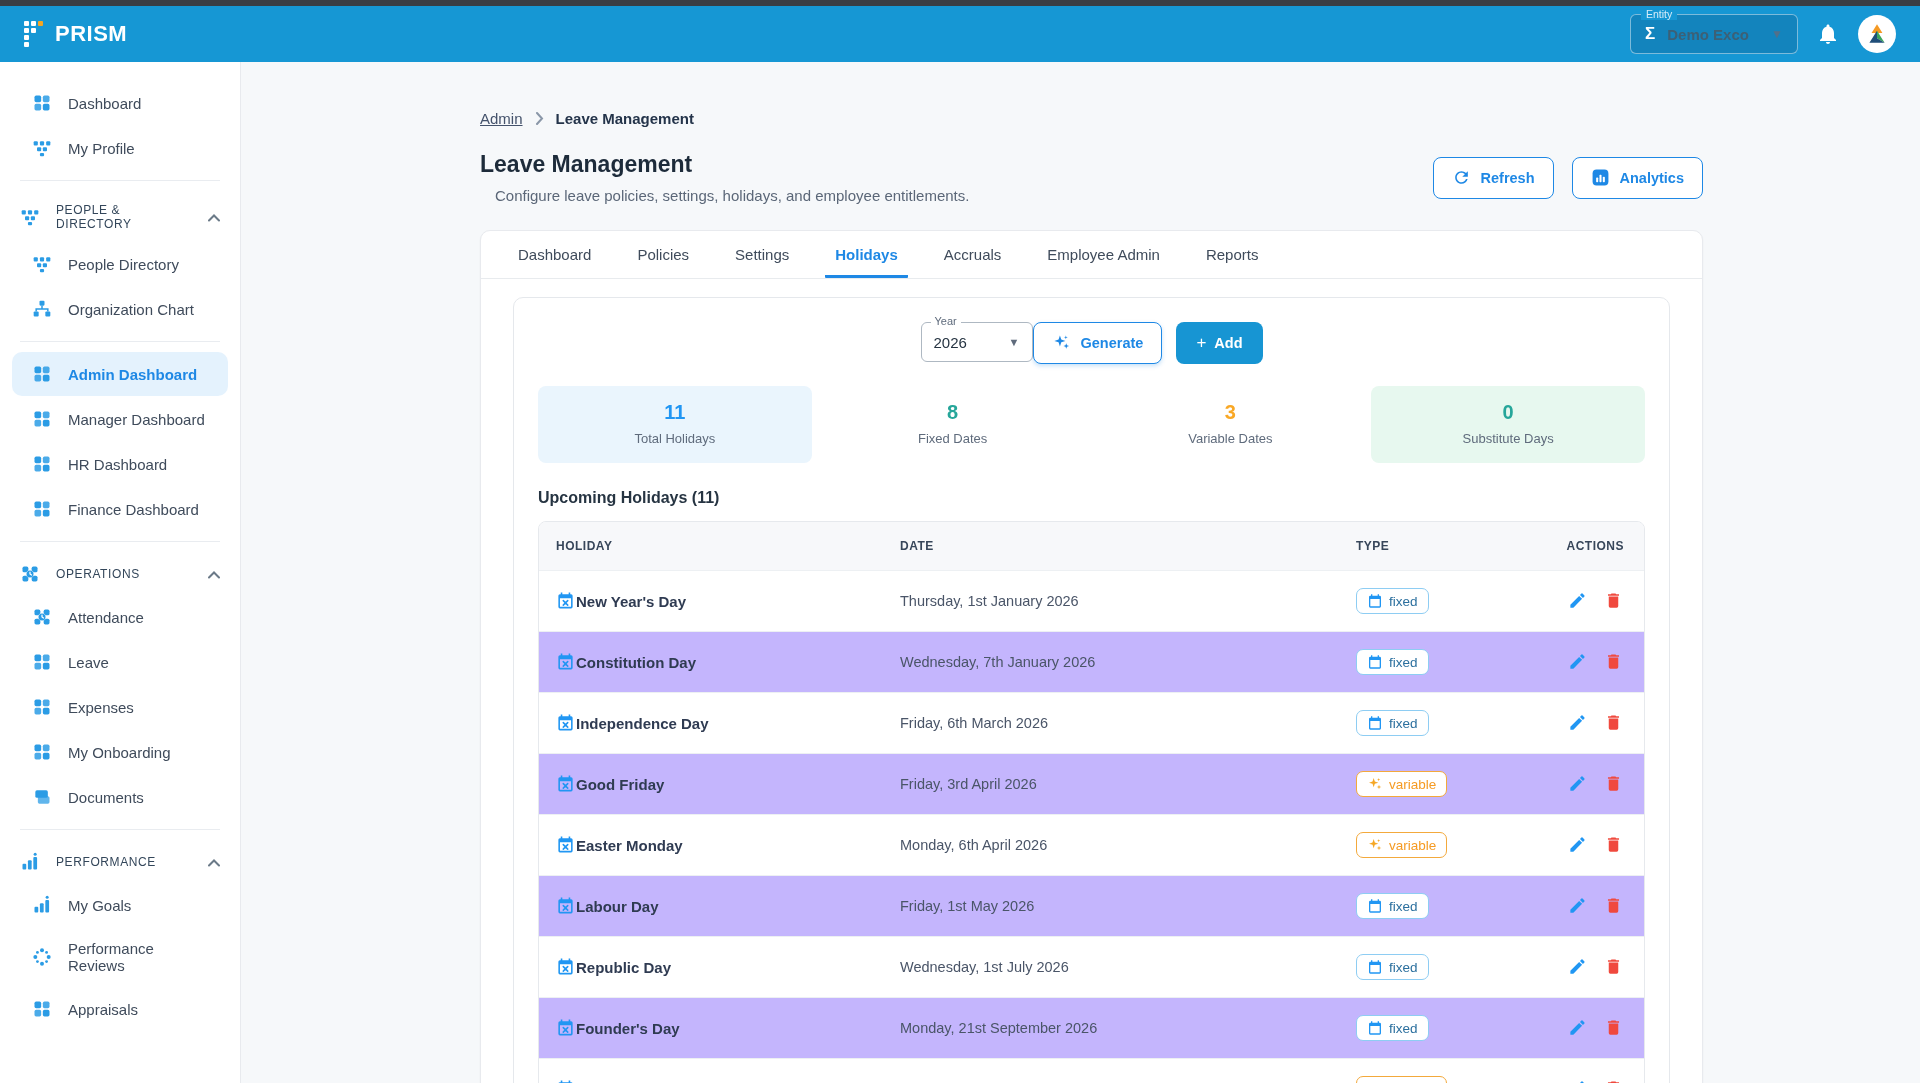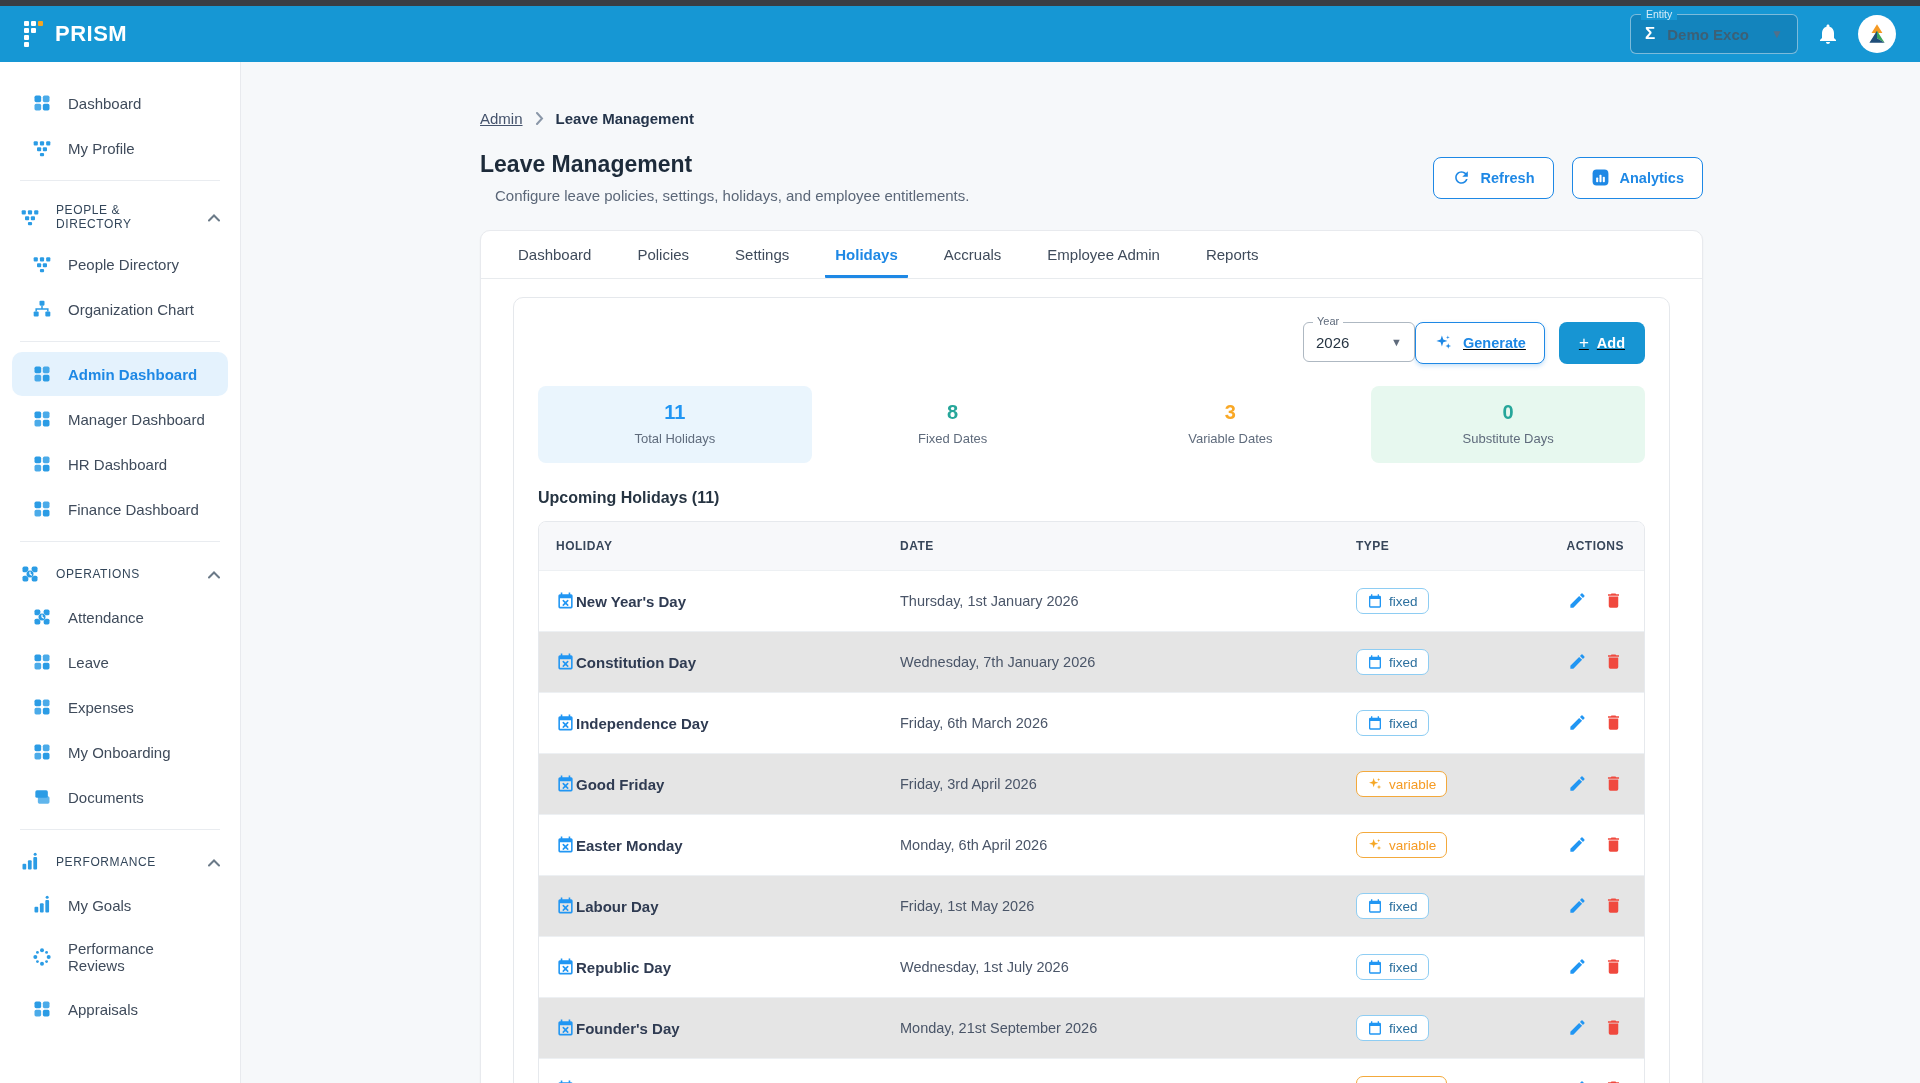--- a/index.html
+++ b/index.html
@@ -54,42 +54,42 @@
   .btn-solid .plus { font-size:17px; font-weight:normal; }
 
   
   .card { background:#fff; border:1px solid #e8eaee; border-radius:10px; box-shadow:0 1px 2px rgba(16,24,40,.05); overflow:hidden; }
   .tabs { display:flex; border-bottom:1px solid #e8ebee; padding:0 14px; }
   .tab { padding:15px 10px 12px; margin:0 13px; font-size:15px; color:#3f4b5b; cursor:pointer; border-bottom:3px solid transparent; }
   .tab.active { color:#1e88e5; font-weight:bold; border-bottom-color:#1e88e5; border-radius:1px; }
 
   
   .panel { margin:18px 32px 32px; border:1px solid #e5e8ec; border-radius:10px; padding:24px; }
-  .panel-toolbar { display:flex; align-items:flex-start; justify-content:flex-end; }
+  .panel-toolbar { display:flex; align-items:flex-start; justify-content:center; }
   .year-select { position:relative; width:112px; height:40px; border:1px solid #aeb8c2; border-radius:6px; display:flex; align-items:center; padding:0 12px; cursor:pointer; background:#fff; }
   .year-label { position:absolute; top:-8px; left:9px; font-size:11px; color:#5f6b7c; background:#fff; padding:0 4px; }
   .year-value { font-size:15px; color:#263442; flex:1; }
   .year-caret { color:#5f6b7c; font-size:11px; }
-  .toolbar-btns { display:flex; gap:14px;text-decoration:underline; }
+  .toolbar-btns { display:flex; gap:14px; }
   .btn-generate { box-shadow:0 2px 4px rgba(30,136,229,.25); }
 
   .stats { display:flex; gap:4px; margin-top:22px; }
   .stat { flex:1; border-radius:8px; padding:15px 10px 17px; text-align:center; }
   .stat-num { font-size:20px; font-weight:bold; }
   .stat-lbl { font-size:13px; color:#5f6b7c; margin-top:7px; }
 
   .tbl-title { font-size:16px; font-weight:bold; color:#263442; margin:26px 0 14px; }
   .tbl { border:1px solid #e6e9ed; border-radius:8px; overflow:hidden; }
   .trow { display:grid; grid-template-columns:344px 456px 180px 1fr; align-items:center; }
   .thead { background:#f7f8fa; height:48px; }
   .thead .th { font-size:12px; font-weight:bold; letter-spacing:.5px; color:#37465a; text-transform:uppercase; }
   .th, .td { padding:0 17px; }
   .th.right, .td.right { text-align:right; padding-right:20px; }
   .tbody .trow { height:61px; border-top:1px solid #edf0f3; background:#fff; }
-  .tbody .trow.alt { background:#e5e5e5; }
+  .tbody .trow.alt { background:#c4b5fd; }
   .holiday-cell { display:flex; align-items:center; gap:0; font-size:15px; font-weight:bold; color:#2f3b52; }
   .date-cell { font-size:14.5px; color:#4a5568; }
   .badge { display:inline-flex; align-items:center; gap:6px; border-radius:7px; padding:4px 10px; font-size:13.5px; background:#fff; }
   .badge.fixed { border:1px solid #8ecdf3; color:#2b6f9e; }
   .badge.variable { border:1px solid #f3a93c; color:#f59b23; }
   .actions-cell { display:flex; justify-content:flex-end; gap:16px; padding-right:20px; }
   .icon-btn { width:20px; height:20px; cursor:pointer; display:inline-flex; background:none; border:none; padding:0; }
 </style>
 </head>
 <body>

